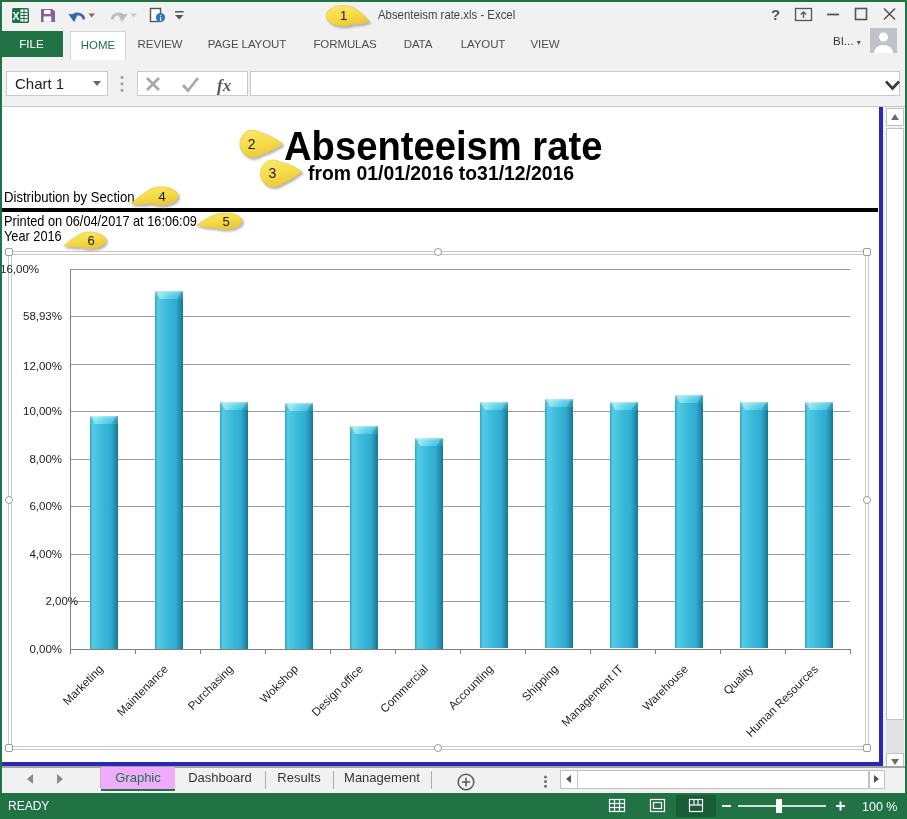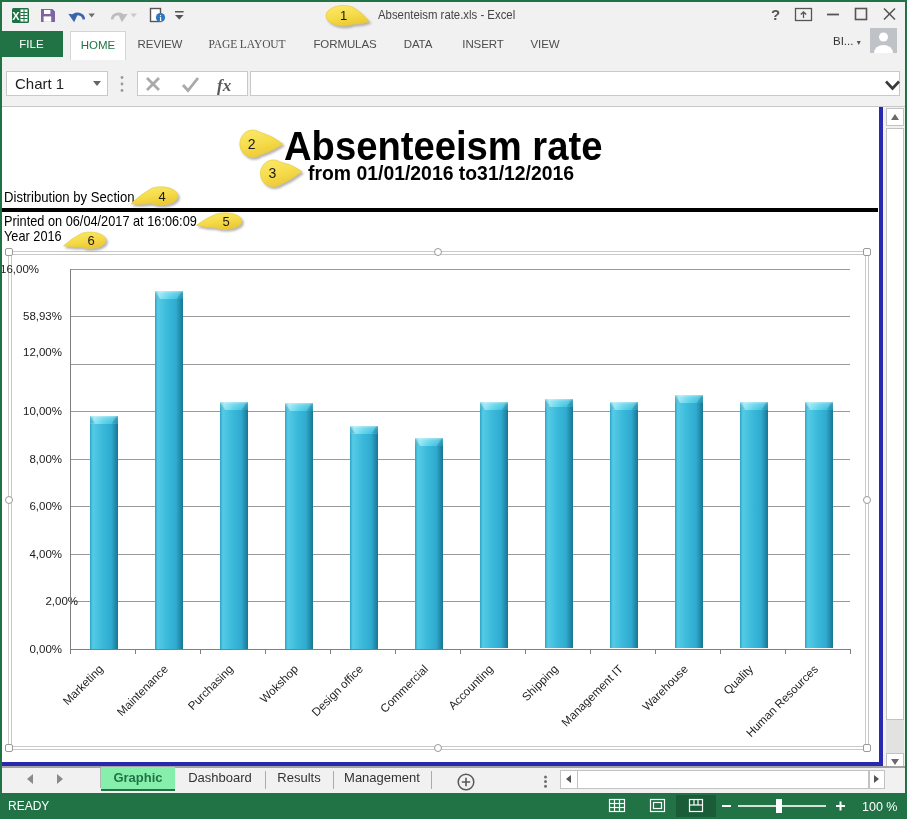--- a/index.html
+++ b/index.html
@@ -54,24 +54,24 @@
   <g stroke="#555" stroke-width="1.6">
       <line x1="124" y1="8.5" x2="135" y2="19.5"></line>
       <line x1="135" y1="8.5" x2="124" y2="19.5"></line>
     </g>
 </svg>
 
 <div class="abs" style="left:0;top:31px;width:907px;height:29px;background:#f2f1f2;"></div>
 <div class="abs" style="left:0;top:31px;width:63px;height:26px;background:#217346;color:#fff;font-size:11.5px;text-align:center;line-height:26px;">FILE</div>
 <div class="abs" style="left:70px;top:31px;width:56px;height:29px;background:#fff;border:1px solid #d5d5d5;border-bottom:none;box-sizing:border-box;color:#217346;font-size:11.5px;text-align:center;line-height:27px;">HOME</div>
 <div class="abs" style="left:90px;top:31px;width:140px;height:26px;color:#4d4d4d;font-size:11.5px;letter-spacing:-0.1px;text-align:center;line-height:26px;">REVIEW</div>
-<div class="abs" style="left:177px;top:31px;width:140px;height:26px;color:#4d4d4d;font-size:11.5px;letter-spacing:-0.1px;text-align:center;line-height:26px;font-family:Liberation Serif, serif;">PAGE LAYOUT</div>
+<div class="abs" style="left:177px;top:31px;width:140px;height:26px;color:#4d4d4d;font-size:11.5px;letter-spacing:-0.1px;text-align:center;line-height:26px;">PAGE LAYOUT</div>
 <div class="abs" style="left:275px;top:31px;width:140px;height:26px;color:#4d4d4d;font-size:11.5px;letter-spacing:-0.1px;text-align:center;line-height:26px;">FORMULAS</div>
 <div class="abs" style="left:348px;top:31px;width:140px;height:26px;color:#4d4d4d;font-size:11.5px;letter-spacing:-0.1px;text-align:center;line-height:26px;">DATA</div>
-<div class="abs" style="left:413px;top:31px;width:140px;height:26px;color:#4d4d4d;font-size:11.5px;letter-spacing:-0.1px;text-align:center;line-height:26px;">INSERT</div>
+<div class="abs" style="left:413px;top:31px;width:140px;height:26px;color:#4d4d4d;font-size:11.5px;letter-spacing:-0.1px;text-align:center;line-height:26px;">LAYOUT</div>
 <div class="abs" style="left:475px;top:31px;width:140px;height:26px;color:#4d4d4d;font-size:11.5px;letter-spacing:-0.1px;text-align:center;line-height:26px;">VIEW</div>
 <div class="abs" style="left:833px;top:35px;font-size:11.5px;color:#333;">BI... <span style="font-size:8px;color:#555;">▾</span></div>
 <div class="abs" style="left:870px;top:28px;width:27px;height:25px;background:#bfc3c7;"></div>
 <svg class="abs" style="left:870px;top:28px" width="27" height="25">
     <circle cx="13.5" cy="9" r="4.5" fill="#fff"></circle>
     <path d="M4,25 a9.5,8 0 0 1 19,0 z" fill="#fff"></path>
   </svg>
 
 <div class="abs" style="left:0;top:60px;width:907px;height:47px;background:#f2f1f2;border-bottom:1px solid #c8c8c8;box-sizing:border-box;"></div>
 <div class="abs" style="left:6px;top:71px;width:102px;height:25px;background:#fff;border:1px solid #c9c9c9;box-sizing:border-box;font-size:15px;color:#222;line-height:23px;padding-left:8px;">Chart 1</div>
@@ -112,21 +112,21 @@
 <div style="position:absolute;left:70px;top:268.5px;width:780px;height:1px;background:#9a9a9a"></div>
 <div style="position:absolute;left:70px;top:316.0px;width:780px;height:1px;background:#9a9a9a"></div>
 <div style="position:absolute;left:70px;top:363.5px;width:780px;height:1px;background:#9a9a9a"></div>
 <div style="position:absolute;left:70px;top:411.0px;width:780px;height:1px;background:#9a9a9a"></div>
 <div style="position:absolute;left:70px;top:458.5px;width:780px;height:1px;background:#9a9a9a"></div>
 <div style="position:absolute;left:70px;top:506.0px;width:780px;height:1px;background:#9a9a9a"></div>
 <div style="position:absolute;left:70px;top:553.5px;width:780px;height:1px;background:#9a9a9a"></div>
 <div style="position:absolute;left:70px;top:601.0px;width:780px;height:1px;background:#9a9a9a"></div>
 <div style="position:absolute;left:0px;top:262.5px;width:62px;text-align:left;font-size:11.5px;color:#1a1a1a">16,00%</div>
 <div style="position:absolute;left:0px;top:310.0px;width:62px;text-align:right;font-size:11.5px;color:#1a1a1a">58,93%</div>
-<div style="position:absolute;left:0px;top:346px;width:62px;text-align:right;font-size:11.5px;color:#1a1a1a">12,00%</div>
+<div style="position:absolute;left:0px;top:360px;width:62px;text-align:right;font-size:11.5px;color:#1a1a1a">12,00%</div>
 <div style="position:absolute;left:0px;top:405.0px;width:62px;text-align:right;font-size:11.5px;color:#1a1a1a">10,00%</div>
 <div style="position:absolute;left:0px;top:452.5px;width:62px;text-align:right;font-size:11.5px;color:#1a1a1a">8,00%</div>
 <div style="position:absolute;left:0px;top:500.0px;width:62px;text-align:right;font-size:11.5px;color:#1a1a1a">6,00%</div>
 <div style="position:absolute;left:0px;top:547.5px;width:62px;text-align:right;font-size:11.5px;color:#1a1a1a">4,00%</div>
 <div style="position:absolute;left:16px;top:595.0px;width:62px;text-align:right;font-size:11.5px;color:#1a1a1a">2,00%</div>
 <div style="position:absolute;left:0px;top:642.5px;width:62px;text-align:right;font-size:11.5px;color:#1a1a1a">0,00%</div>
 <div class="abs" style="left:70px;top:268.5px;width:1px;height:380.0px;background:#7f7f7f"></div>
 <div style="position:absolute;left:89.5px;top:415.5px;width:28px;height:233.0px;background:linear-gradient(to right,#2aa3c5 0%,#55cbe6 10%,#3ab9da 45%,#30abd0 75%,#1b7f9d 96%,#16758f 100%)">
     <div style="position:absolute;left:0;top:0;width:100%;height:8px;background:linear-gradient(to bottom,rgba(255,255,255,.5) 0,rgba(255,255,255,.18) 2px,rgba(255,255,255,0) 7px),linear-gradient(to right,#45c0da 0%,#93e6f4 15%,#5cd3ea 50%,#43c2e0 82%,#259ab8 100%);">
       <i style="position:absolute;left:0;top:0;width:6px;height:8px;background:rgba(8,90,120,0.20);clip-path:polygon(0 0,100% 100%,0 100%)"></i>
@@ -243,21 +243,21 @@
 <div class="abs" style="left:890.5px;top:114px;width:0;height:0;border-left:4.5px solid transparent;border-right:4.5px solid transparent;border-bottom:6px solid #6a6a6a;"></div>
 <div class="abs" style="left:886px;top:128px;width:18px;height:592px;background:#fff;border:1px solid #c2c2c2;box-sizing:border-box;"></div>
 <div class="abs" style="left:886px;top:720px;width:18px;height:33px;background:#e2e2e2;"></div>
 <div class="abs" style="left:886px;top:753px;width:18px;height:16px;background:#fff;border:1px solid #c2c2c2;box-sizing:border-box;"></div>
 <div class="abs" style="left:890.5px;top:758.5px;width:0;height:0;border-left:4.5px solid transparent;border-right:4.5px solid transparent;border-top:6px solid #6a6a6a;"></div>
 
 <div class="abs" style="left:0;top:766px;width:907px;height:27px;background:#f2f1f2;border-top:2px solid #a3a3a3;box-sizing:border-box;"></div>
 <div class="abs" style="left:27px;top:774px;width:0;height:0;border-top:5px solid transparent;border-bottom:5px solid transparent;border-right:6px solid #8a8a8a;"></div>
 <div class="abs" style="left:57px;top:774px;width:0;height:0;border-top:5px solid transparent;border-bottom:5px solid transparent;border-left:6px solid #8a8a8a;"></div>
 <div class="abs" style="left:100px;top:768px;width:1px;height:20px;background:#b5b5b5;"></div>
-<div class="abs" style="left:101px;top:767px;width:74px;height:24px;background:#86efac;border-bottom:2px solid #217346;box-sizing:border-box;color:#217346;font-weight:bold;font-size:13px;text-align:center;line-height:22px;">Graphic</div>
+<div class="abs" style="left:101px;top:767px;width:74px;height:24px;background:#f0abfc;border-bottom:2px solid #217346;box-sizing:border-box;color:#217346;font-weight:normal;font-size:13px;text-align:center;line-height:22px;">Graphic</div>
 <div class="abs" style="left:175px;top:767px;width:90px;height:24px;color:#333;font-size:13px;text-align:center;line-height:22px;">Dashboard</div>
 <div class="abs" style="left:265px;top:767px;width:68px;height:24px;color:#333;font-size:13px;text-align:center;line-height:22px;">Results</div>
 <div class="abs" style="left:333px;top:767px;width:98px;height:24px;color:#333;font-size:13px;text-align:center;line-height:22px;">Management</div>
 <div class="abs" style="left:265px;top:771px;width:1px;height:18px;background:#ababab;"></div>
 <div class="abs" style="left:333px;top:771px;width:1px;height:18px;background:#ababab;"></div>
 <div class="abs" style="left:431px;top:771px;width:1px;height:18px;background:#ababab;"></div>
 <svg class="abs" style="left:457px;top:773px" width="19" height="19">
     <circle cx="9" cy="9" r="7.8" fill="none" stroke="#595959" stroke-width="1.5"></circle>
     <path d="M9,4.8 v8.4 M4.8,9 h8.4" stroke="#595959" stroke-width="1.6"></path>
   </svg>

